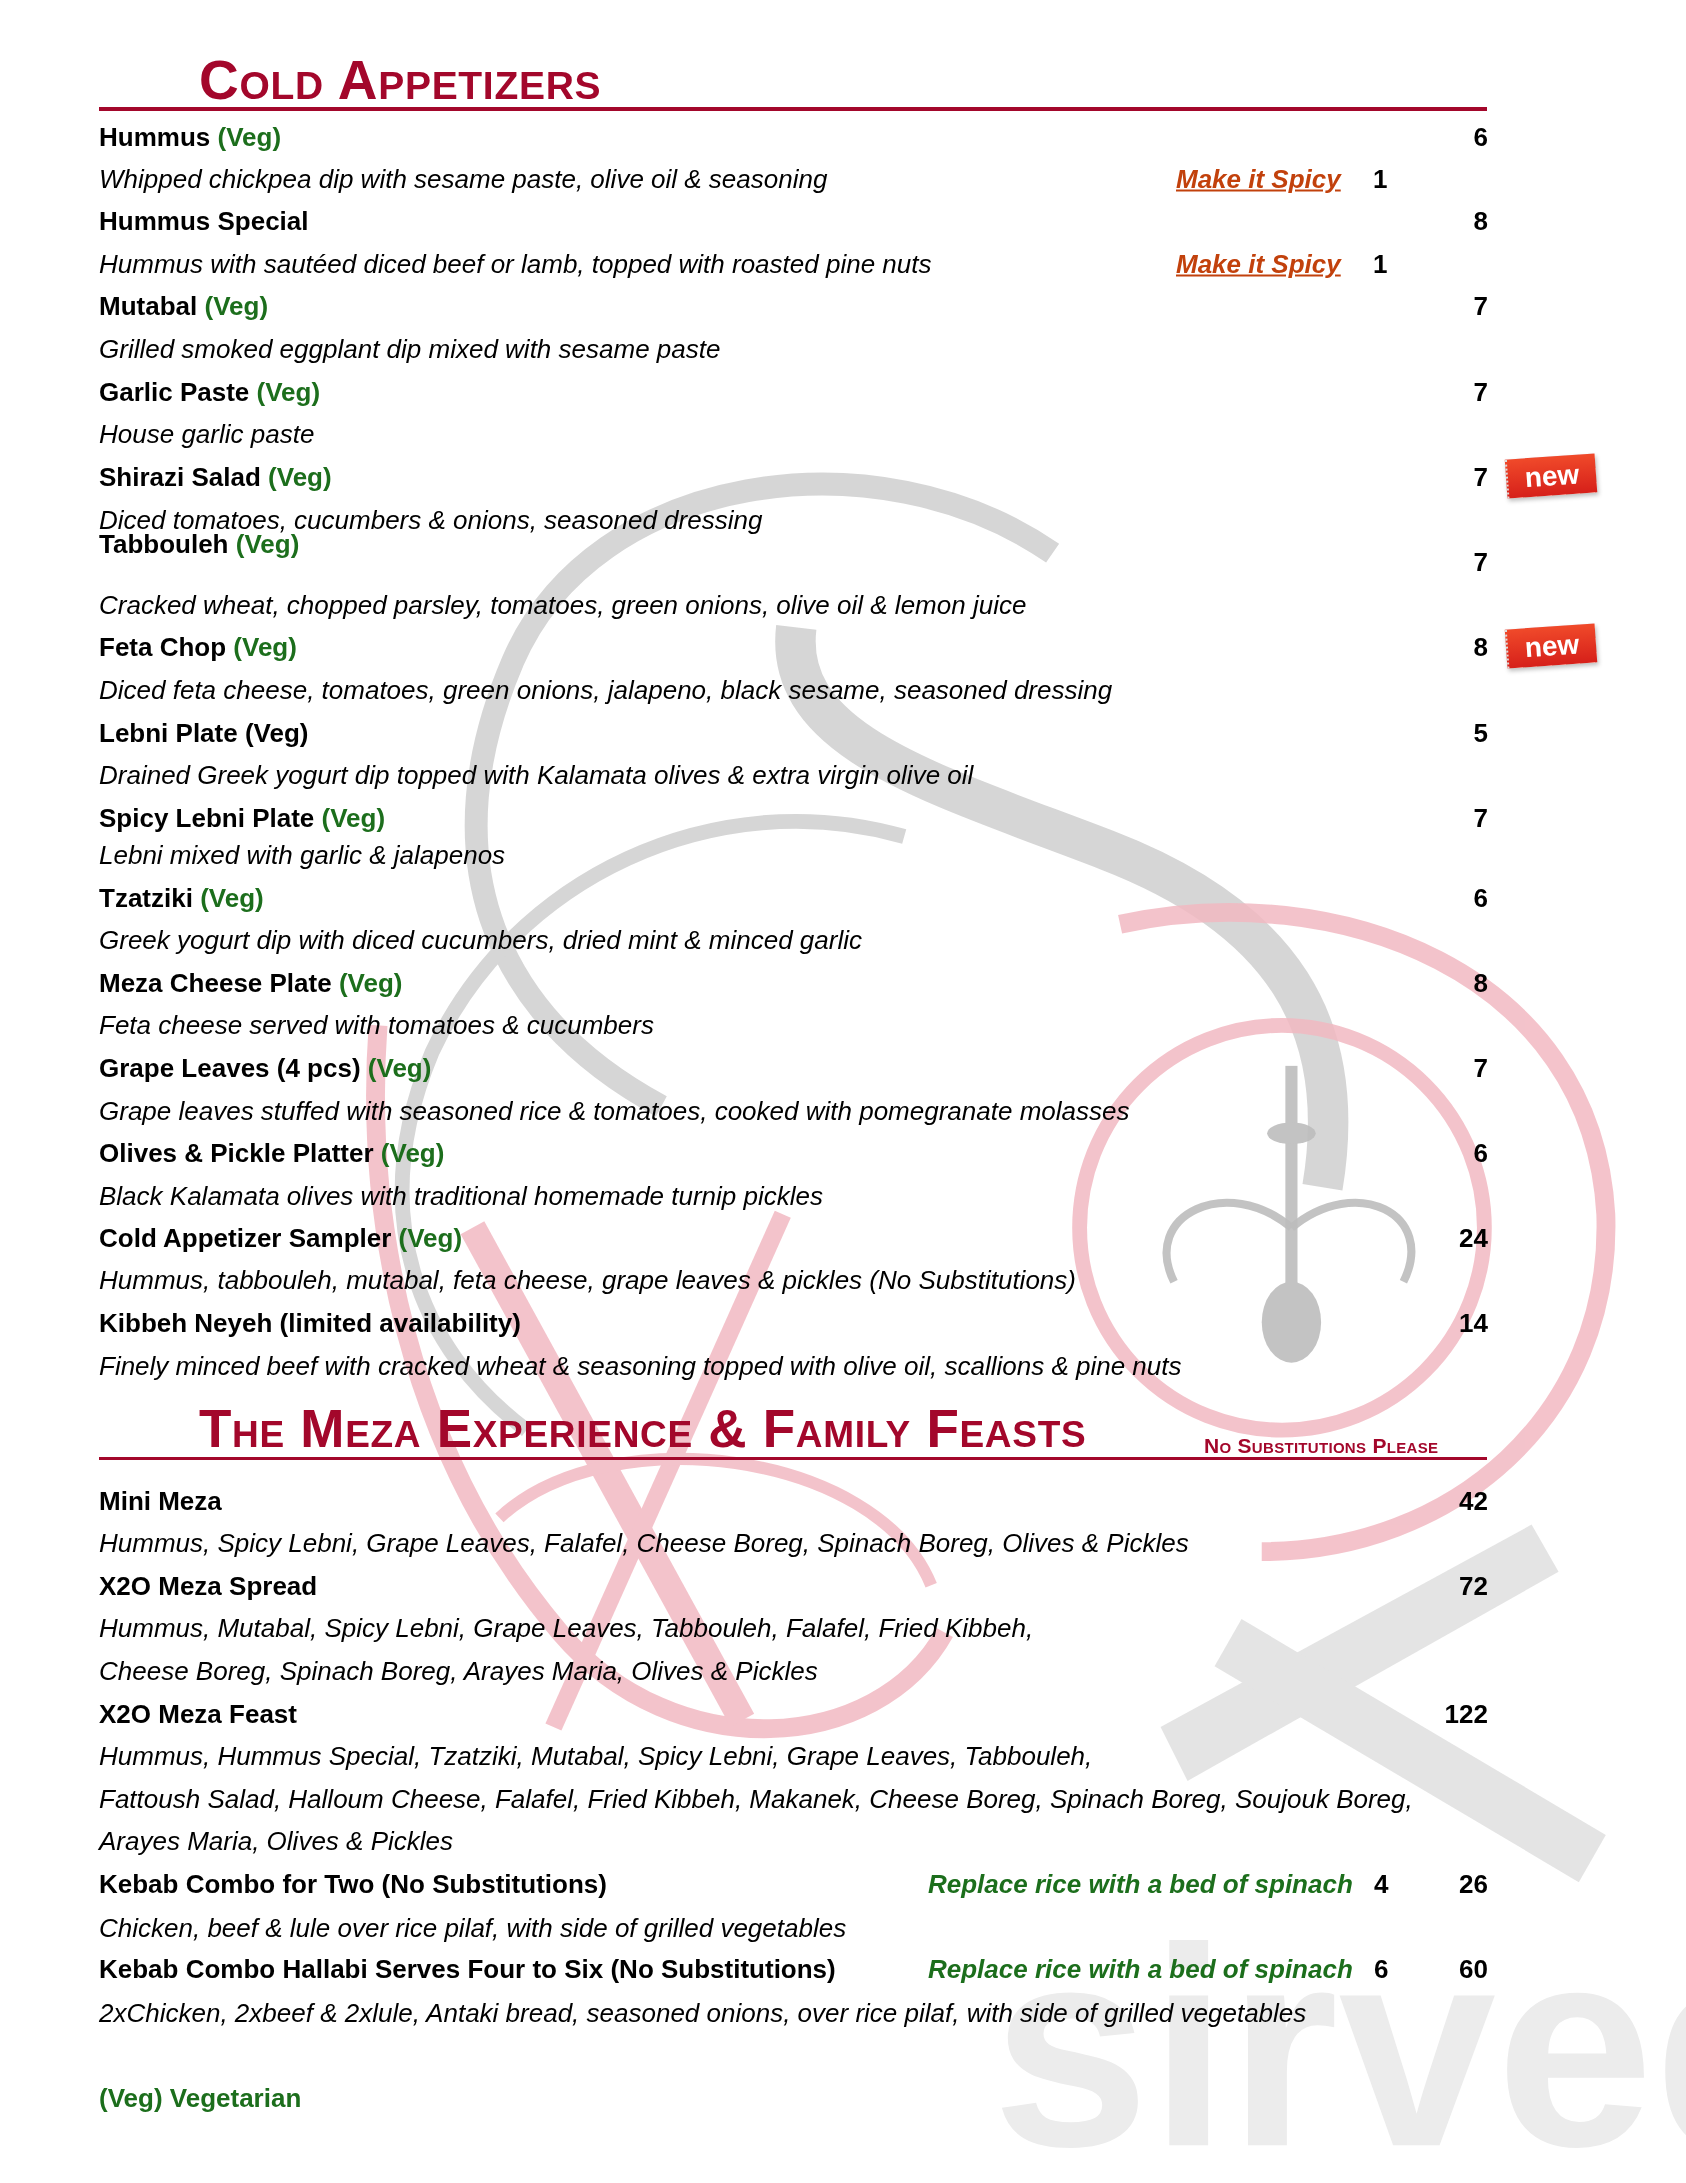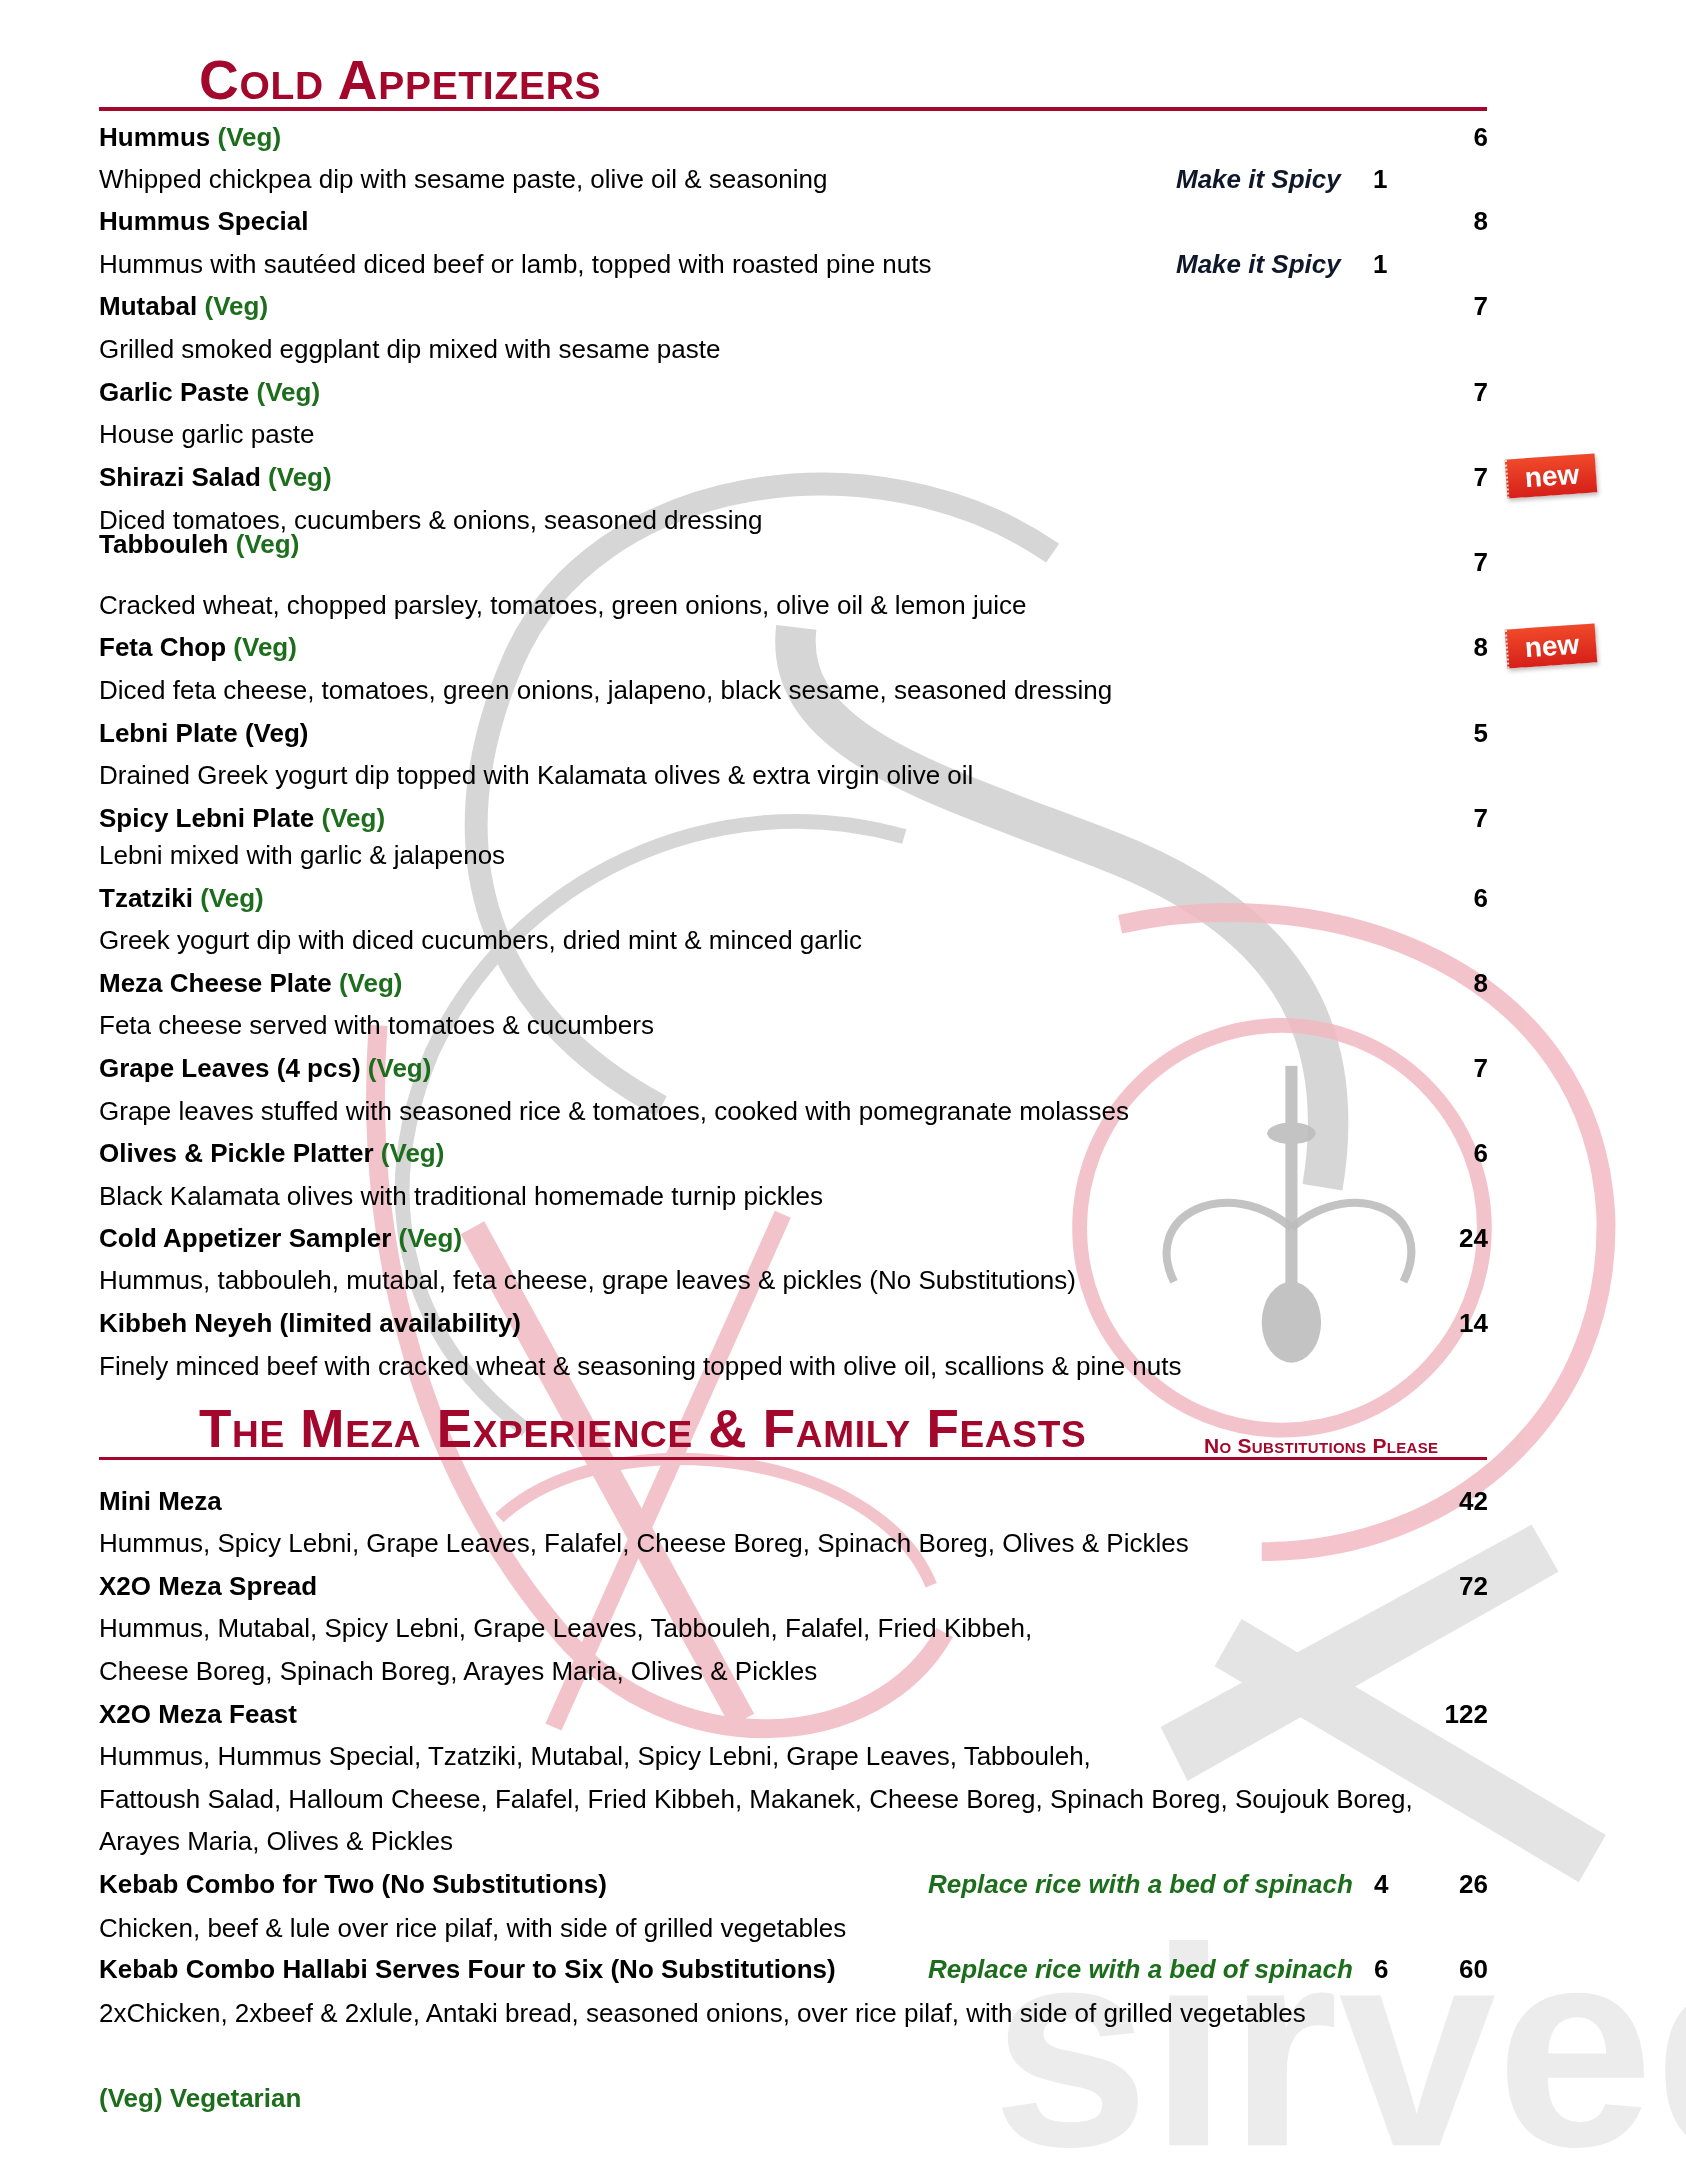--- a/index.html
+++ b/index.html
@@ -11,25 +11,25 @@
              font-variant: small-caps; letter-spacing: 0.7px; line-height: 1; }
   .h1 { top: 53px; font-size: 55px; }
   .h2 { top: 1402px; font-size: 53px; }
   .subnote { position: absolute; left: 1204px; top: 1434px; font-size: 21px; color: #a3072b;
              font-weight: bold; font-variant: small-caps; letter-spacing: 0.3px; }
   .rule { position: absolute; left: 99px; width: 1388px; height: 4px; background: #a3072b; }
   .row { position: absolute; left: 99px; font-size: 26px; line-height: 1; transform: translateY(-50%); white-space: nowrap; }
   .name { font-weight: bold; }
   .veg { color: #1c6e1c; font-weight: bold; }
   .veg-black { color: #000; font-weight: bold; }
-  .desc { font-weight: normal; }
+  .desc { font-weight: normal; font-style: italic; }
   .price { position: absolute; width: 81px; text-align: right; font-weight: bold; font-size: 26px;
            transform: translateY(-50%); right: 199px; }
   .addon { position: absolute; font-style: italic; font-weight: bold; font-size: 26px; transform: translateY(-50%); white-space: nowrap; }
-  .addon.red { color: #0f172a; }
+  .addon.red { color: #c2410c; text-decoration: underline; }
   .addon.green { color: #1c6e1c; }
   .addon-price { position: absolute; font-weight: bold; font-size: 26px; transform: translateY(-50%); }
   .badge { position: absolute; left: 1506px; width: 88px; height: 39px; transform: translateY(-50%) rotate(-4deg);
            background: linear-gradient(180deg, #f04a2a 0%, #d6201a 100%); color: #fff; font-weight: bold;
            font-size: 28px; display: flex; align-items: center; justify-content: center;
            box-shadow: 1.3px 2.7px 4px rgba(0,0,0,0.25); border-left: 2.7px dotted #ddd; }
   .legend { position: absolute; left: 99px; top: 2098px; transform: translateY(-50%);
             font-size: 26px; font-weight: bold; color: #1c6e1c; }
 </style>
 </head>

